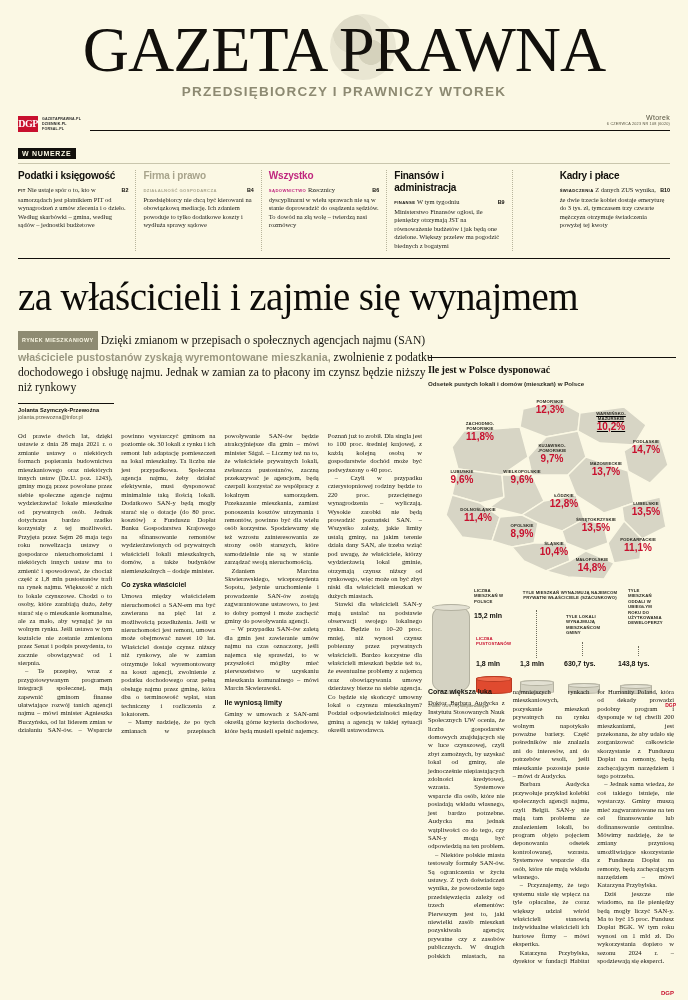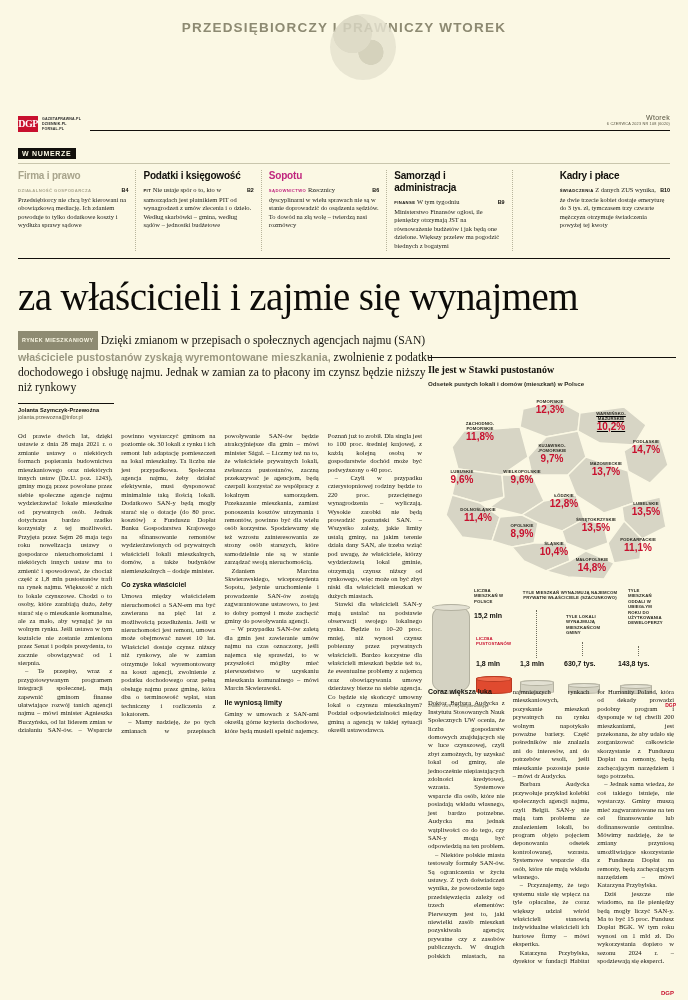--- a/index.html
+++ b/index.html
@@ -418,69 +418,70 @@
   }
 </style>
 </head>
 <body>
 
 <div class="page">
 
   
   <div class="masthead">
     <div class="globe"></div>
+    <h1 class="masthead-title"><span>GAZETA PRAWNA</span></h1>
     <div class="masthead-sub">PRZEDSIĘBIORCZY I PRAWNICZY WTOREK</div>
   </div>
 
   
   <div class="idrow">
     <div class="dgp-logo">
       <div class="dgp-mark">DGP</div>
       <div class="dgp-sites">GAZETAPRAWNA.PL<br>DZIENNIK.PL<br>FORSAL.PL</div>
     </div>
     <div class="rule-row"></div>
     <div class="date-block">
       <div class="date-day">Wtorek</div>
       <div class="date-full">6 CZERWCA 2023 NR 108 (6020)</div>
     </div>
   </div>
 
   
   <div class="wn-tag">W NUMERZE</div>
   <div class="wn-strip">
+
+    <div class="wn-col">
+      <div class="wn-head">Podatki i księgowość</div>
+      <div class="wn-text">
+        <span class="wn-page">B2</span>
+        <span class="wn-kicker">PIT</span>
+        <span>Nie ustaje spór o to, kto w samorządach jest płatnikiem PIT od wynagrodzeń z umów zlecenia i o dzieło. Według skarbówki – gmina, według sądów – jednostki budżetowe</span>
+      </div>
+    </div>
 
     <div class="wn-col">
       <div class="wn-head grey">Firma i prawo</div>
       <div class="wn-text">
         <span class="wn-page">B4</span>
         <span class="wn-kicker grey">DZIAŁALNOŚĆ GOSPODARCZA</span>
         <span>Przedsiębiorcy nie chcą być kierowani na obowiązkową mediację. Ich zdaniem powoduje to tylko dodatkowe koszty i wydłuża sprawy sądowe</span>
       </div>
     </div>
 
     <div class="wn-col">
-      <div class="wn-head">Podatki i księgowość</div>
-      <div class="wn-text">
-        <span class="wn-page">B2</span>
-        <span class="wn-kicker">PIT</span>
-        <span>Nie ustaje spór o to, kto w samorządach jest płatnikiem PIT od wynagrodzeń z umów zlecenia i o dzieło. Według skarbówki – gmina, według sądów – jednostki budżetowe</span>
-      </div>
-    </div>
-
-    <div class="wn-col">
-      <div class="wn-head pink">Sopotu</div>
+      <div class="wn-head pink">Wszystko</div>
       <div class="wn-text">
         <span class="wn-page">B6</span>
         <span class="wn-kicker pink">SĄDOWNICTWO</span>
         <span>Rzecznicy dyscyplinarni w wielu sprawach nie są w stanie doprowadzić do osądzenia sędziów. To dowód na złą wolę – twierdzą nasi rozmówcy</span>
       </div>
     </div>
 
     <div class="wn-col">
-      <div class="wn-head">Samorząd i administracja</div>
+      <div class="wn-head">Finansów i administracja</div>
       <div class="wn-text">
         <span class="wn-page">B9</span>
         <span class="wn-kicker">FINANSE</span>
         <span>W tym tygodniu Ministerstwo Finansów ogłosi, ile pieniędzy otrzymają JST na równoważenie budżetów i jak będą one dzielone. Większy przelew ma pogodzić biednych z bogatymi</span>
       </div>
     </div>
 
     <div class="wn-col">
       <div class="wn-head">Kadry i płace</div>
       <div class="wn-text">
@@ -519,21 +520,21 @@
     <p>Zdaniem Marcina Skwierawskiego, wiceprezydenta Sopotu, jedynie uruchomienie i prowadzenie SAN-ów zostają zagwarantowane ustawowo, to jest to dobry pomysł i może zachęcić gminy do powoływania agencji.</p>
     <p>– W przypadku SAN-ów zaletą dla gmin jest zawieranie umów najmu na czas oznaczony, jeśli najemca się sprawdzi, to w przyszłości mógłby mieć pierwszeństwo w uzyskaniu mieszkania komunalnego – mówi Marcin Skwierawski.</p>
     <h4>Ile wyniosą limity</h4>
     <p class="first">Gminy w umowach z SAN-ami określą górne kryteria dochodowe, które będą musieli spełnić najemcy. Poznań już to zrobił. Dla singla jest to 100 proc. średniej krajowej, z każdą kolejną osobą w gospodarstwie dochód może być podwyższony o 40 proc.</p>
     <p>– Czyli w przypadku czterystopniowej rodziny będzie to 220 proc. przeciętnego wynagrodzenia – wyliczają. Wysokie zarobki nie będą prowadzić poznański SAN. – Wszystko zależy, jakie limity ustalą gminy, na jakim terenie działa dany SAN, ale trzeba wziąć pod uwagę, że właściciele, którzy wydzierżawią lokal gminie, otrzymają czynsz niższy od rynkowego, więc może on być zbyt niski dla właścicieli mieszkań w dużych miastach.</p>
     <p>Stawki dla właścicieli SAN-y mają ustalać na podstawie obserwacji swojego lokalnego rynku. Będzie to 10–20 proc. mniej, niż wynosi czynsz pobierany przez prywatnych właścicieli. Bardzo korzystne dla właścicieli mieszkań będzie też to, że ewentualne problemy z najemcą oraz obowiązywania umowy dzierżawy bierze na siebie agencja. Co będzie się skończyć umowny lokal o czynszu mieszkalnym? Podział odpowiedzialności między gminą a agencją w takiej sytuacji określi ustawodawca.</p>
   </div>
 
   
   <div class="info">
-    <div class="info-title">Ile jest w Stawki pustostanów</div>
+    <div class="info-title">Ile jest w Polsce dysponować</div>
     <div class="info-sub">Odsetek pustych lokali i domów (mieszkań) w Polsce</div>
 
     <div class="map-area">
       <svg class="map-svg" width="248" height="195" viewBox="0 0 248 195">
         <g fill="#d7d5c5" stroke="#fbf8e4" stroke-width="1.4">
           <path d="M95 18 L130 10 L152 22 L150 40 L118 46 L92 36 Z"></path>
           <path d="M152 22 L196 16 L218 34 L206 54 L172 52 L150 40 Z"></path>
           <path d="M36 40 L92 36 L100 66 L74 84 L30 78 L24 56 Z"></path>
           <path d="M100 66 L118 46 L150 40 L158 66 L140 84 L104 84 Z"></path>
           <path d="M206 54 L232 48 L240 74 L222 92 L200 80 L196 60 Z"></path>

